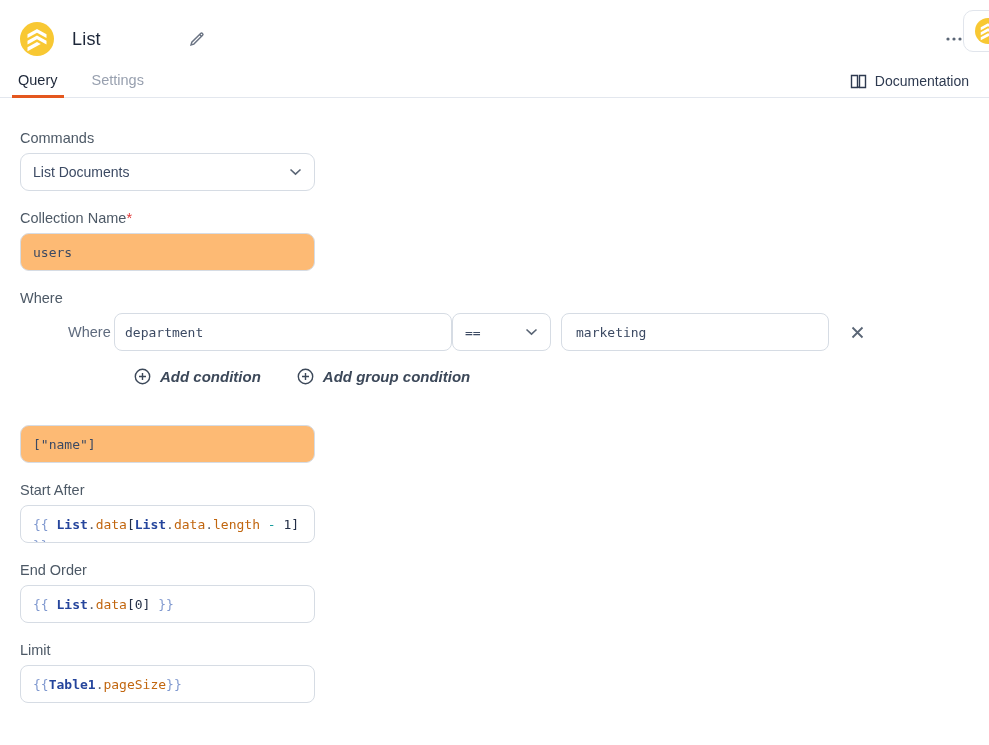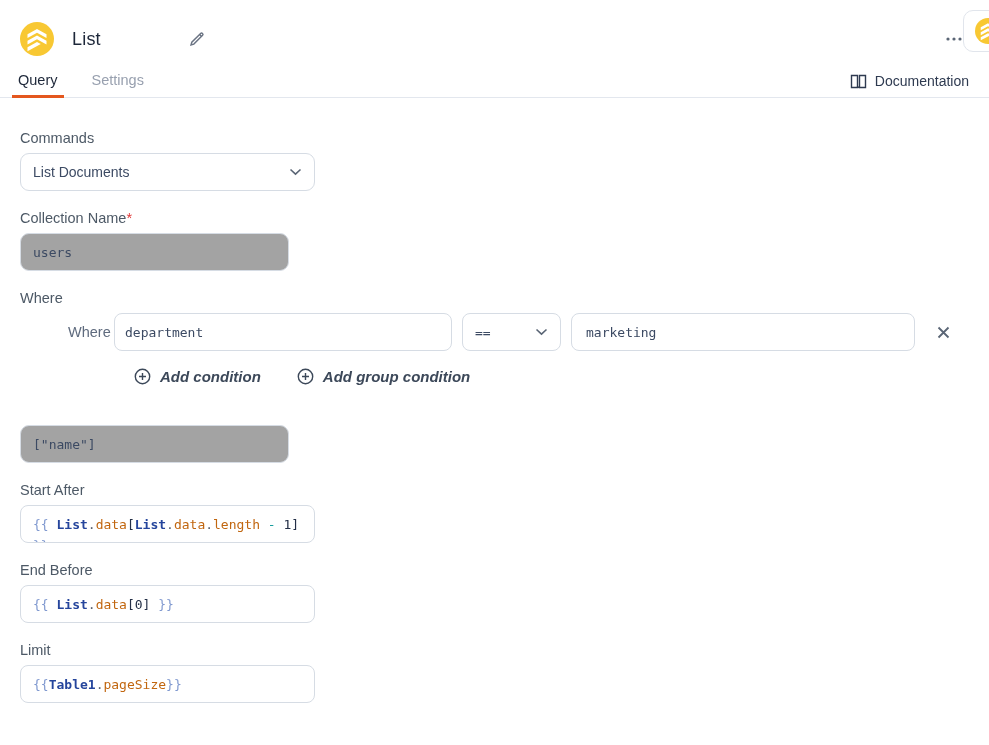--- a/index.html
+++ b/index.html
@@ -58,44 +58,44 @@
   .control{
     width:295px;height:38px;border:1px solid #d6dce4;border-radius:8px;
     box-sizing:border-box;background:#fff;
   }
   .select-box{
     display:flex;align-items:center;justify-content:space-between;
     padding:0 12px;cursor:pointer;
   }
   .select-box .sel-text{font-size:14px;color:#3c4a63;}
   .text-input{
-    display:block;width:269px;height:38px;border:1px solid #d6dce4;border-radius:8px;
+    display:block;width:295px;height:38px;border:1px solid #d6dce4;border-radius:8px;
     box-sizing:border-box;padding:0 12px;outline:none;
     font-family:"DejaVu Sans Mono", monospace;font-size:13px;color:#3c4a63;
-    background:#a3a3a3;
+    background:#fdba74;
   }
   .mb20{margin-bottom:20px;border-radius:9px;}
   .mb17{margin-bottom:17px;}
   
   .where-row{
     display:flex;align-items:center;margin-left:48px;margin-top:5px;
   }
   .where-side-label{
     width:38px;text-align:right;margin-right:8px;
     font-size:14.5px;color:#5f6b7e;flex:0 0 auto;
   }
   .w-input{border:1px solid #d6dce4;border-radius:8px;height:38px;box-sizing:border-box;
     padding:0 14px;font-family:"DejaVu Sans Mono", monospace;font-size:13px;color:#3c4a63;
     outline:none;background:#fff;}
-  .w-field{width:338px;margin-right:10px;padding-left:10px;}
+  .w-field{width:338px;margin-right:0;padding-left:10px;}
   .w-op{width:99px;margin-right:10px;display:flex;align-items:center;justify-content:space-between;
     padding:0 12px;cursor:pointer;border:1px solid #d6dce4;border-radius:8px;height:38px;
     box-sizing:border-box;}
   .w-op .op-text{font-family:"DejaVu Sans Mono", monospace;font-size:13px;color:#3c4a63;}
-  .w-value{width:344px;}
+  .w-value{width:268px;}
   .x-btn{margin-left:18px;cursor:pointer;display:flex;align-items:center;padding:4px;}
   
   .add-row{display:flex;align-items:center;margin-left:114px;margin-top:17px;margin-bottom:40px;}
   .add-btn{display:flex;align-items:center;gap:9px;cursor:pointer;
     font-size:15px;font-weight:600;color:#3c4859;font-style:italic;}
   .add-btn + .add-btn{margin-left:36px;}
   
   .code-box{
     width:295px;height:38px;border:1px solid #d6dce4;border-radius:8px;
     box-sizing:border-box;padding:8px 12px 0 12px;overflow:hidden;
@@ -220,19 +220,19 @@
       </span>
       <span>Add group condition</span>
     </span>
   </div>
 
   <input class="text-input mb20" value="[&quot;name&quot;]" style="">
 
   <div class="field-label">Start After</div>
   <div class="code-box mb20"><span class="tk-brace">{{ </span><span class="tk-entity">List</span><span class="tk-dot">.</span><span class="tk-prop">data</span><span class="tk-plain">[</span><span class="tk-entity">List</span><span class="tk-dot">.</span><span class="tk-prop">data</span><span class="tk-dot">.</span><span class="tk-prop">length</span><span class="tk-plain"> </span><span class="tk-op">-</span><span class="tk-plain"> 1] </span><span class="tk-brace">}}</span></div>
 
-  <div class="field-label">End Before</div>
+  <div class="field-label">End Order</div>
   <div class="code-box mb20"><span class="tk-brace">{{ </span><span class="tk-entity">List</span><span class="tk-dot">.</span><span class="tk-prop">data</span><span class="tk-plain">[0] </span><span class="tk-brace">}}</span></div>
 
   <div class="field-label">Limit</div>
   <div class="code-box"><span class="tk-brace">{{</span><span class="tk-entity">Table1</span><span class="tk-dot">.</span><span class="tk-prop">pageSize</span><span class="tk-brace">}}</span></div>
 
 </div>
 
 </body></html>

